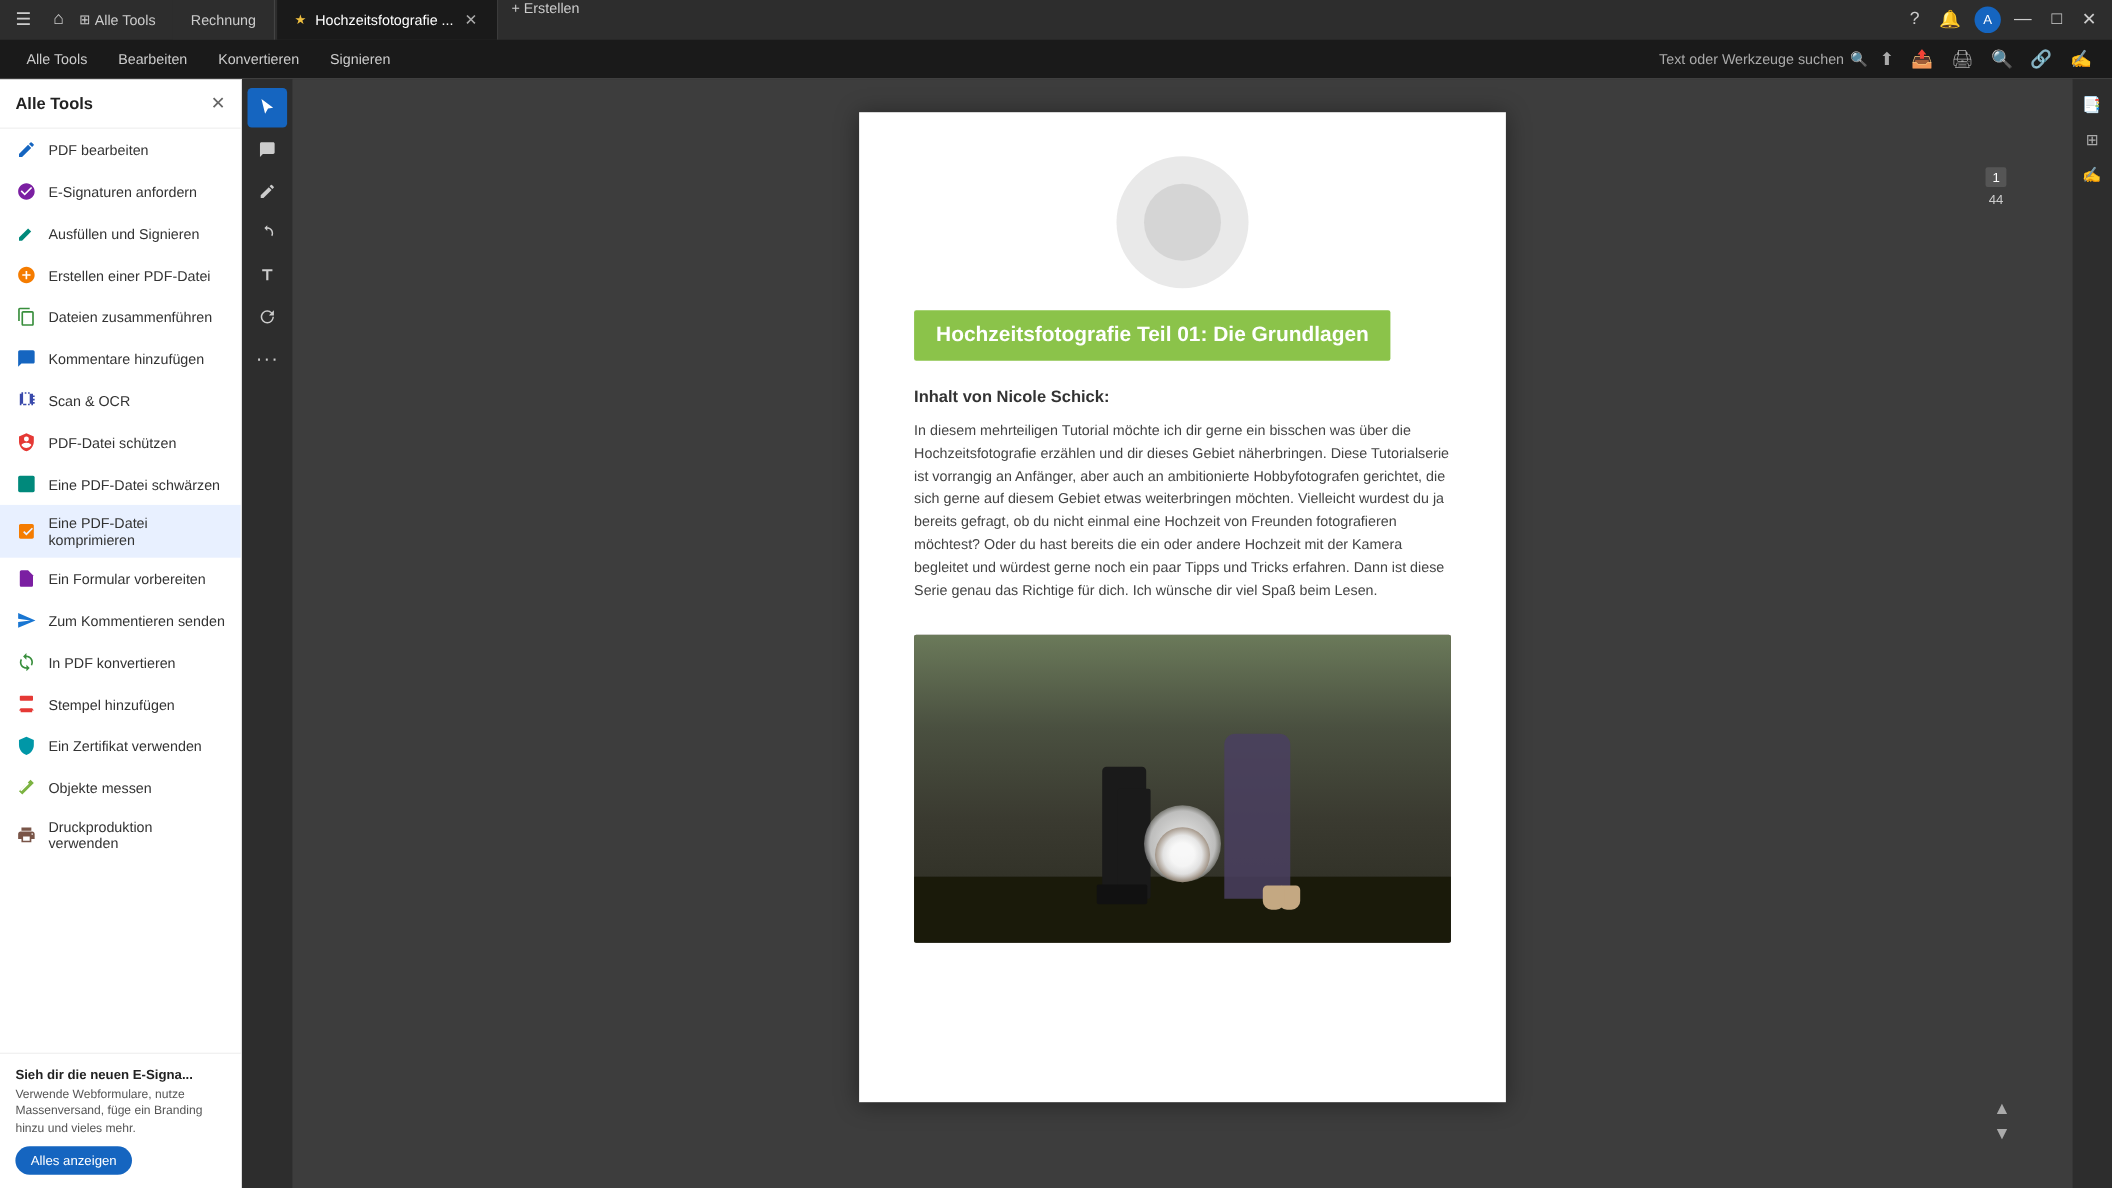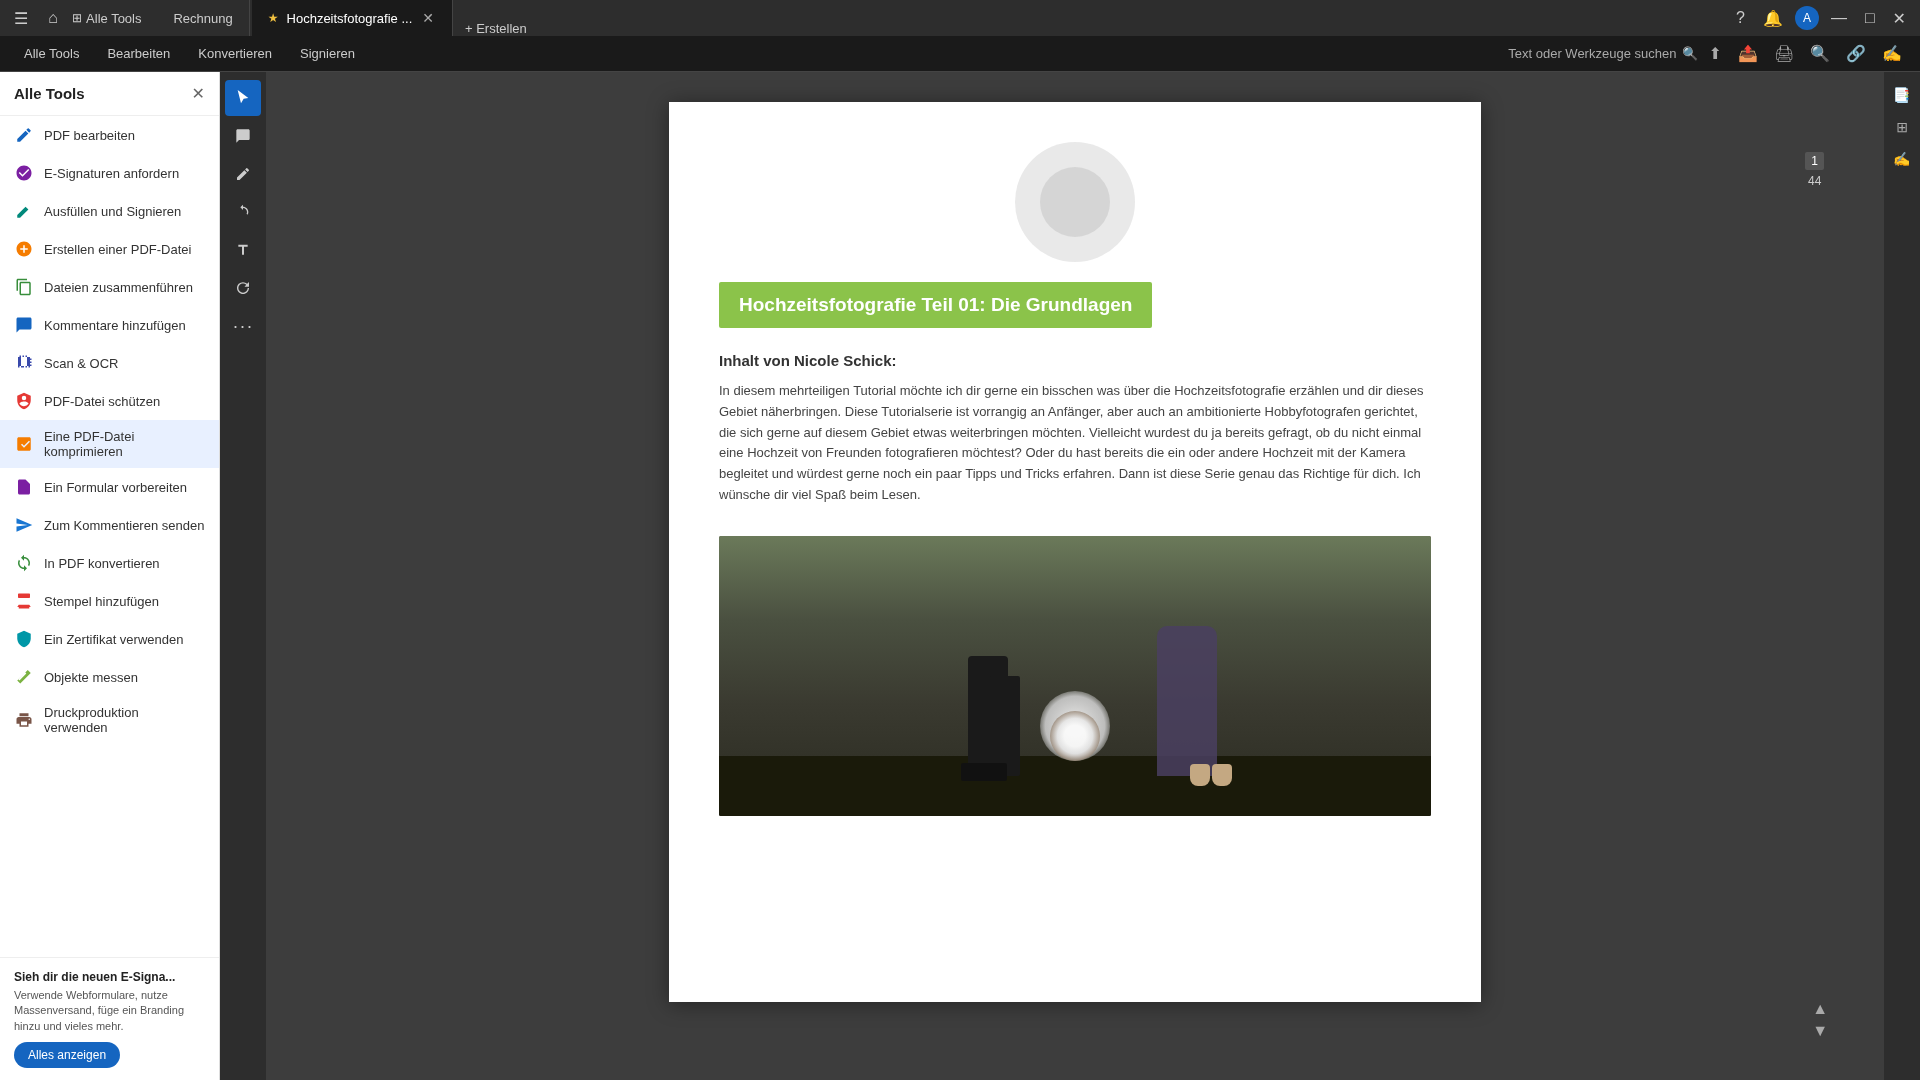--- a/index.html
+++ b/index.html
@@ -12,21 +12,21 @@
       display: flex;
       align-items: center;
       color: #ccc;
       padding: 0 8px;
       gap: 8px;
     }
     .titlebar-left { display: flex; align-items: center; gap: 8px; }
     .hamburger-btn { color: #ccc; background: none; border: none; cursor: pointer; font-size: 16px; padding: 4px 6px; }
     .home-btn { color: #ccc; background: none; border: none; cursor: pointer; font-size: 16px; padding: 4px 6px; }
     .all-tools-btn { display: flex; align-items: center; gap: 4px; color: #ccc; background: none; border: none; cursor: pointer; font-size: 13px; }
-    .tabs-area { display: flex; align-items: flex-end; flex: 1; gap: 2px; margin-left: 8px; }
+    .tabs-area { display: flex; align-items: flex-start; flex: 1; gap: 2px; margin-left: 8px; }
     .tab {
       height: 36px;
       padding: 0 16px;
       display: flex;
       align-items: center;
       gap: 8px;
       cursor: pointer;
       font-size: 13px;
       color: #ccc;
       background: #2d2d2d;
@@ -171,21 +171,21 @@
       overflow-y: auto;
       display: flex;
       flex-direction: column;
       align-items: center;
       padding: 30px 20px;
       position: relative;
     }
 
     
     .pdf-page {
-      width: 812px;
+      width: 588px;
       background: #fff;
       padding: 40px 50px;
       box-shadow: 0 2px 20px rgba(0,0,0,0.4);
       min-height: 900px;
       position: relative;
     }
     .pdf-author { font-weight: 600; font-size: 15px; margin-bottom: 12px; color: #333; }
     .pdf-body { font-size: 13px; color: #444; line-height: 1.6; }
     .pdf-image-placeholder {
       width: 100%;
@@ -351,20 +351,28 @@
 
       <div class="sidebar-item">
         <div class="sidebar-icon icon-red">
           <svg width="18" height="18" viewBox="0 0 24 24" fill="currentColor">
               <path d="M12 1L3 5v6c0 5.55 3.84 10.74 9 12 5.16-1.26 9-6.45 9-12V5l-9-4zm0 4a3 3 0 110 6 3 3 0 010-6zm0 14c-2.5 0-4.71-1.28-6-3.22.03-1.99 4-3.08 6-3.08 1.99 0 5.97 1.09 6 3.08A7.232 7.232 0 0112 19z"></path>
             </svg>
         </div>
         <span>PDF-Datei schützen</span>
       </div>
 
+      <div class="sidebar-item">
+        <div class="sidebar-icon icon-teal">
+          <svg width="18" height="18" viewBox="0 0 24 24" fill="currentColor">
+              <rect x="2" y="2" width="20" height="20" rx="2"></rect>
+            </svg>
+        </div>
+        <span>Eine PDF-Datei schwärzen</span>
+      </div>
 
       <div class="sidebar-item highlighted">
         <div class="sidebar-icon icon-orange">
           <svg width="18" height="18" viewBox="0 0 24 24" fill="currentColor">
               <path d="M19 3H5c-1.1 0-2 .9-2 2v14c0 1.1.9 2 2 2h14c1.1 0 2-.9 2-2V5c0-1.1-.9-2-2-2zm-7 14l-4-4 1.41-1.41L12 14.17l6.59-6.59L20 9l-8 8z"></path>
             </svg>
         </div>
         <span>Eine PDF-Datei komprimieren</span>
       </div>
 

